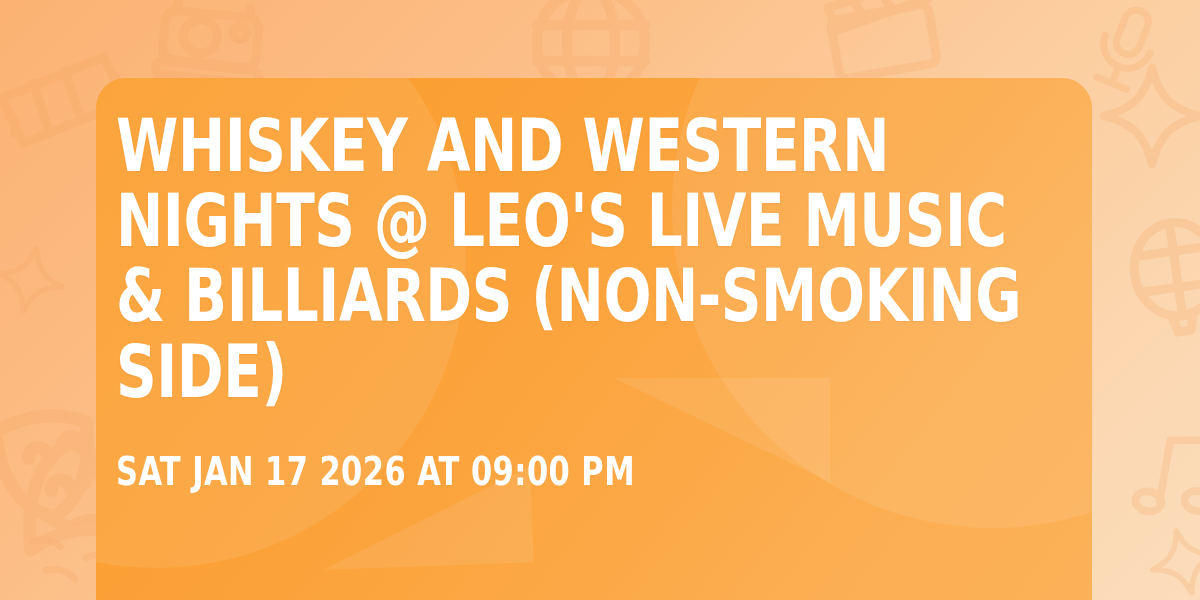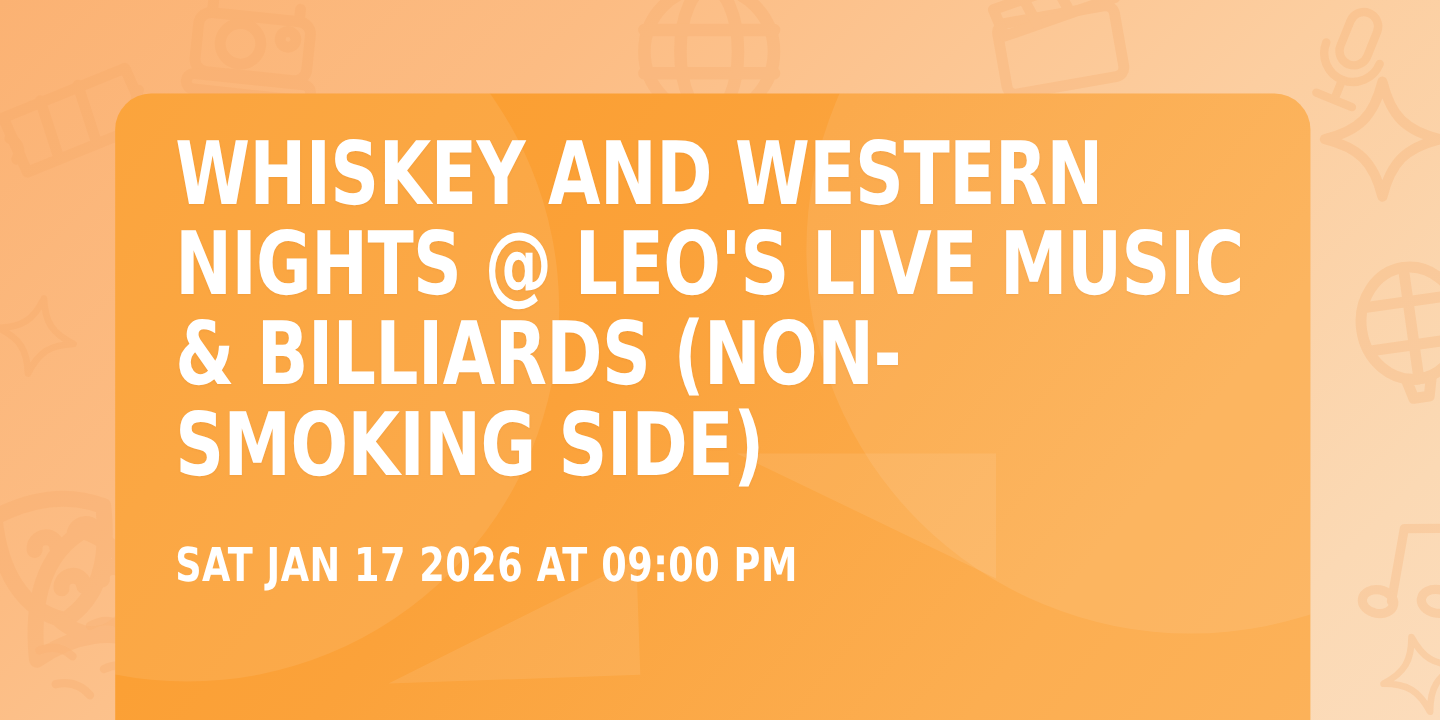--- a/index.html
+++ b/index.html
@@ -78,21 +78,21 @@
     border-style:solid;
     border-width:0 216px 104px 0;
     border-color:transparent rgba(255,255,255,.085) transparent transparent;
     pointer-events:none;
   }
 
   
   .card-content {
     position:relative;
     z-index:5;
-    padding:30px 40px 0 50px;
+    padding:30px 40px 0 20px;
   }
 
   .event-title {
     font-family:"Liberation Sans Narrow","DejaVu Sans Condensed","Liberation Sans", sans-serif;
     font-weight:700;
     font-size:73px;
     line-height:1.03;
     letter-spacing:-0.5px;
     color:#ffffff;
     text-transform:uppercase;

